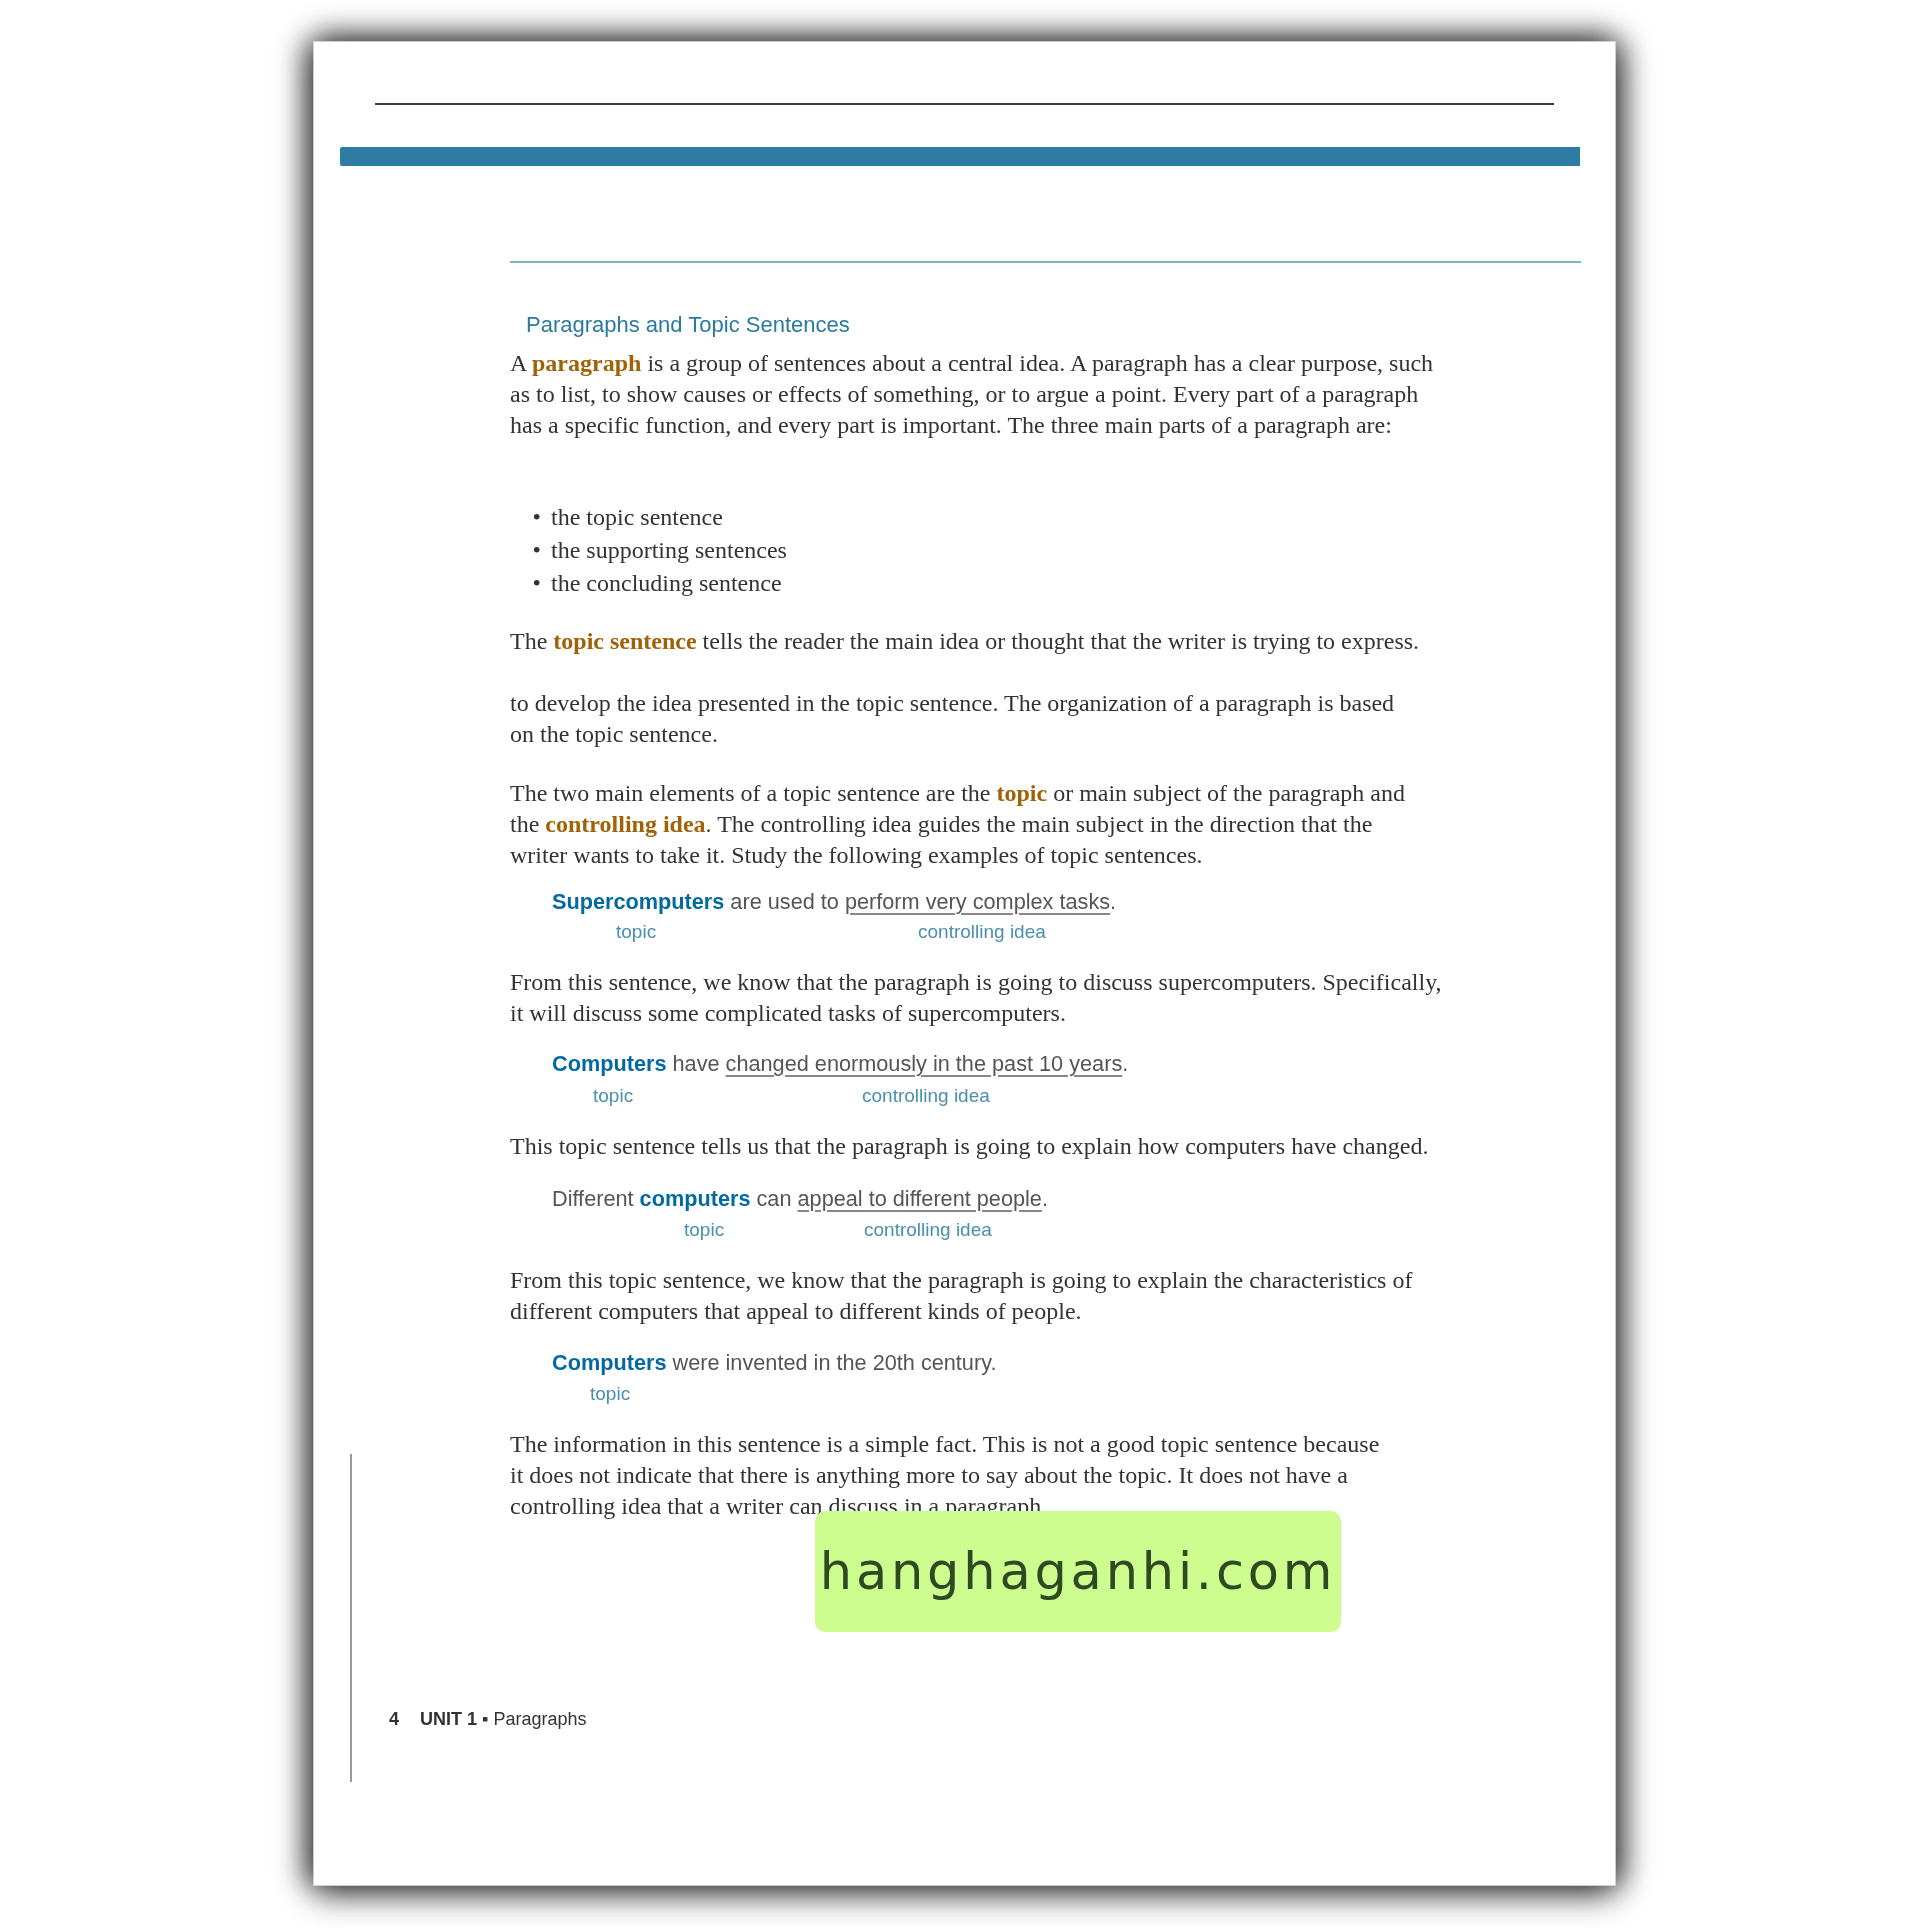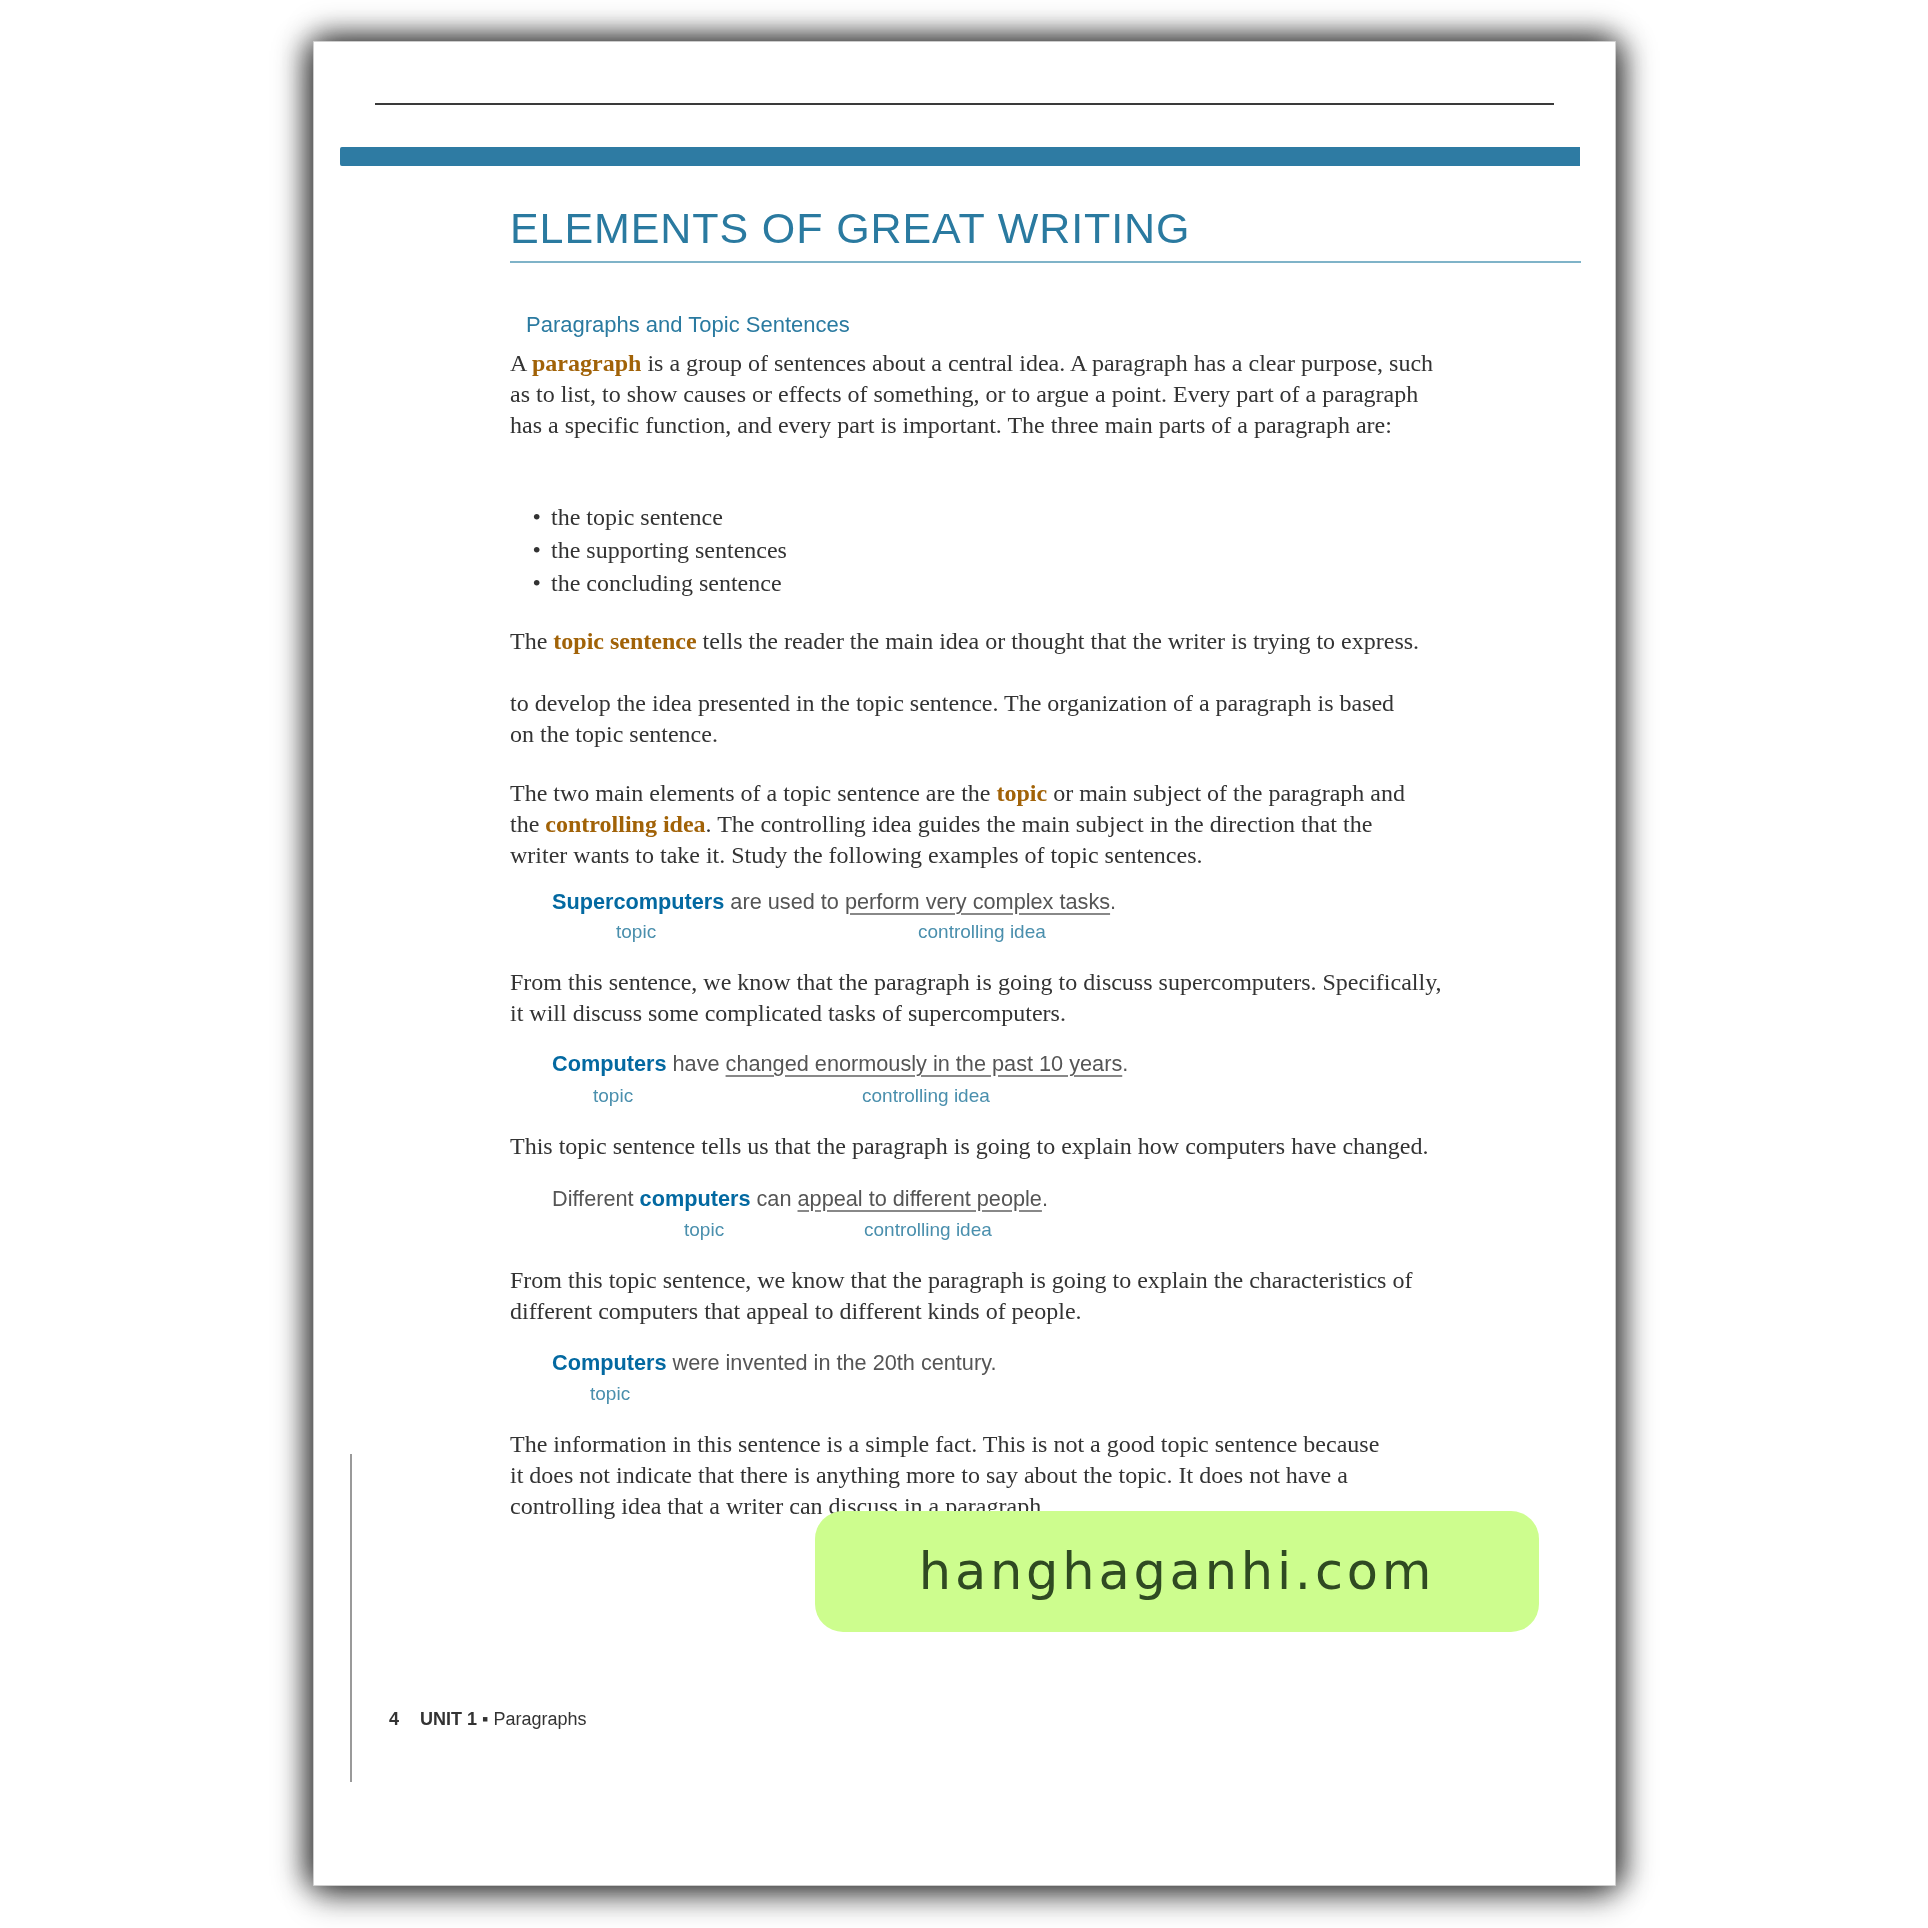--- a/index.html
+++ b/index.html
@@ -37,33 +37,32 @@
   ul.bullets li .dot { position: absolute; left: 22.6px; top: 0; }
   .ex { position: absolute; left: 42px; font-family: "Liberation Sans", sans-serif; font-size: 21.7px; color: #555; }
   .ex b { color: #0369a1; }
   .ex u { text-decoration: underline; text-decoration-color: #888; text-underline-offset: 3.8px; }
   .lbl { position: absolute; font-family: "Liberation Sans", sans-serif; font-size: 19px; color: #4a8fad; }
   .footer { position: absolute; left: 75px; top: 1667px; font-family: "Liberation Sans", sans-serif; font-size: 18px; color: #333; }
   .footer .num { font-weight: bold; margin-right: 21px; }
   .footer .unit { font-weight: bold; }
   .left-line { position: absolute; left: 36px; top: 1412px; width: 1.9px; height: 328px; background: #9a9a9a; }
   .watermark {
-    position: absolute; left: 501px; top: 1469px; width: 724px; height: 121px;
-    background: #cdfd8e; border-radius: 28px;
+    position: absolute; left: 501px; top: 1469px; width: 526px; height: 121px;
+    background: #cdfd8e; border-radius: 10px;
     display: flex; align-items: center; justify-content: center;
     font-family: "DejaVu Sans", sans-serif; font-size: 51px; letter-spacing: 3.8px; color: #2f4a22;
   }
 </style>
 </head>
 <body>
 
 <div class="page">
   <div class="top-rule"></div>
   <div class="blue-band"></div>
-  <h1 class="title">ELEMENTS OF GREAT WRITING</h1>
   <div class="title-rule"></div>
   <h2 class="subtitle">Paragraphs and Topic Sentences</h2>
 
   <div class="content">
     <p class="p" style="top:0;">
       <span>A </span><b>paragraph</b><span> is a group of sentences about a central idea. A paragraph has a clear purpose, such</span><br>
       <span>as to list, to show causes or effects of something, or to argue a point. Every part of a paragraph</span><br>
       <span>has a specific function, and every part is important. The three main parts of a paragraph are:</span>
     </p>
 

